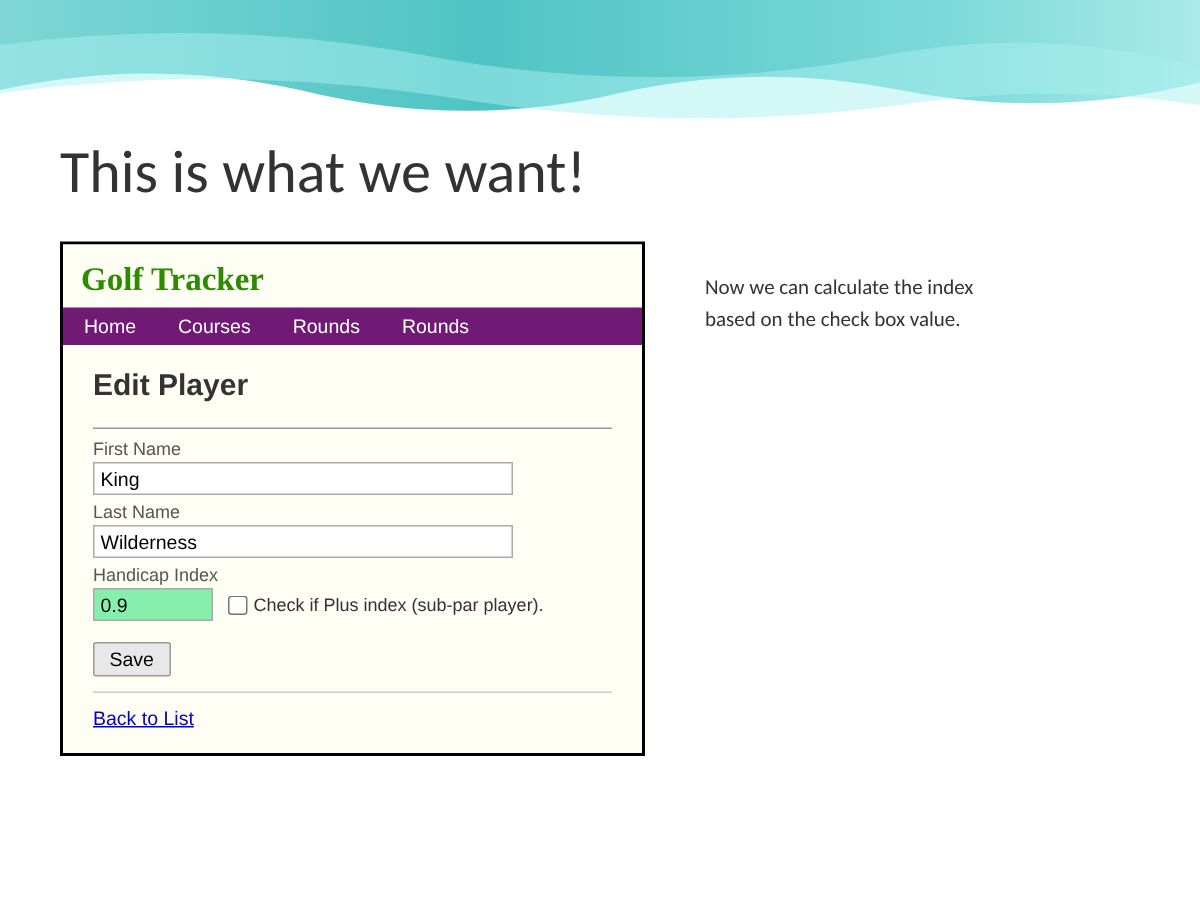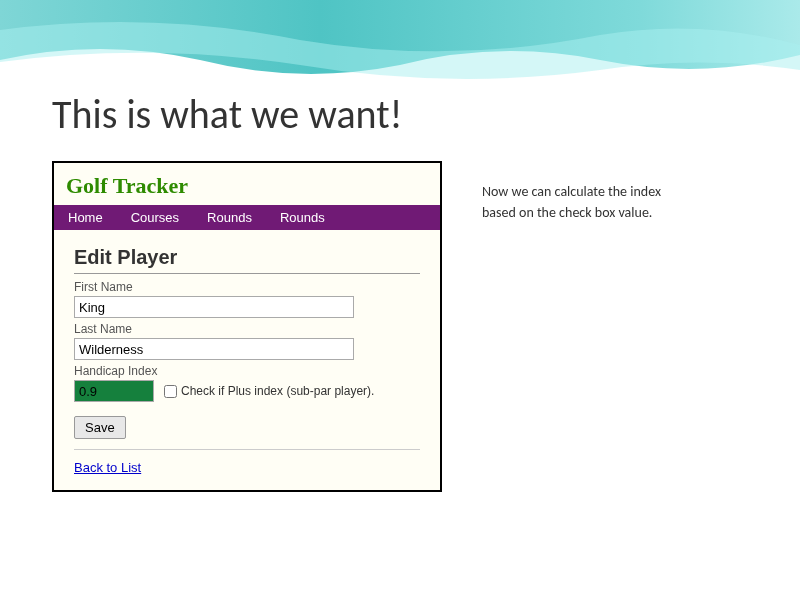--- a/index.html
+++ b/index.html
@@ -25,21 +25,21 @@
 
     .wave-header svg {
       width: 100%;
       height: 100%;
     }
 
     
     .slide-content {
       position: absolute;
       top: 80px;
-      left: 12px;
+      left: 0;
       width: 724px;
       padding: 10px 40px 20px 40px;
     }
 
     .slide-title {
       font-size: 40px;
       font-weight: normal;
       color: #333;
       margin-bottom: 22px;
       font-family: Calibri, Arial, sans-serif;
@@ -92,21 +92,21 @@
       background: #fffef5;
     }
 
     .form-title {
       font-size: 20px;
       font-weight: bold;
       color: #333;
       font-family: Arial, sans-serif;
       margin-bottom: 6px;
       border-bottom: 1px solid #999;
-      padding-bottom: 4px;
+      padding-bottom: 16px;
     }
 
     .form-group {
       margin-bottom: 4px;
     }
 
     .form-label {
       font-size: 12px;
       color: #555;
       font-family: Arial, sans-serif;
@@ -131,21 +131,21 @@
       gap: 10px;
       margin-top: 2px;
     }
 
     .handicap-input {
       width: 80px;
       height: 22px;
       border: 1px solid #aaa;
       font-size: 13px;
       padding: 2px 4px;
-      background: #15803d;
+      background: #86efac;
       font-family: Arial, sans-serif;
     }
 
     .checkbox-label {
       font-size: 12px;
       color: #333;
       font-family: Arial, sans-serif;
       display: flex;
       align-items: center;
       gap: 4px;

